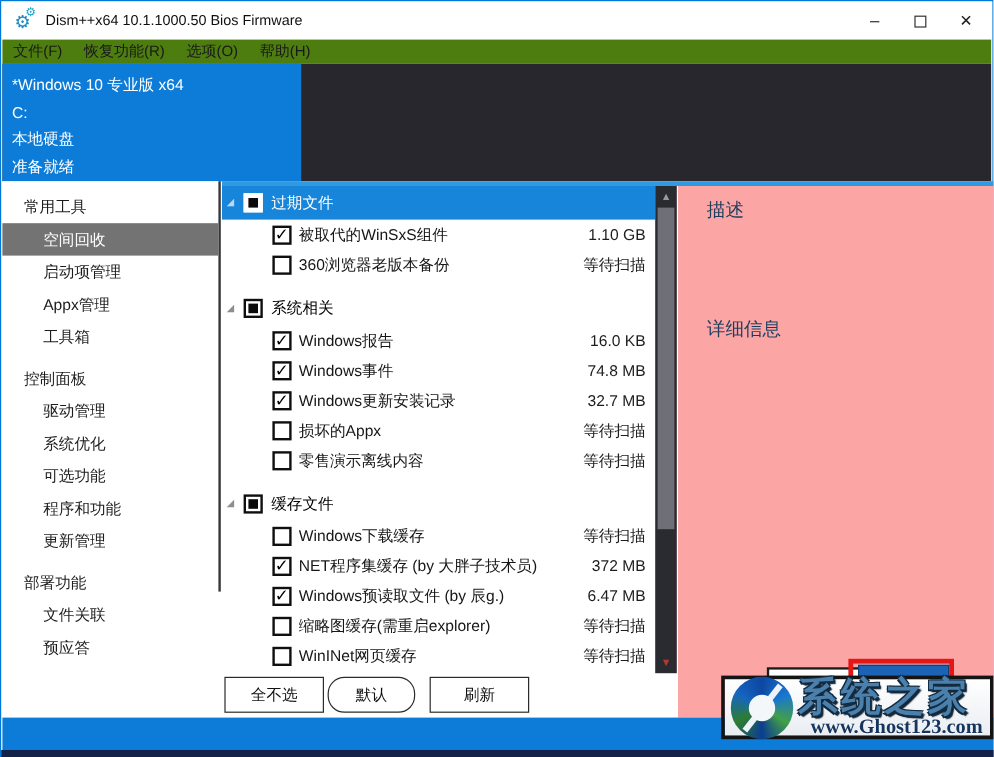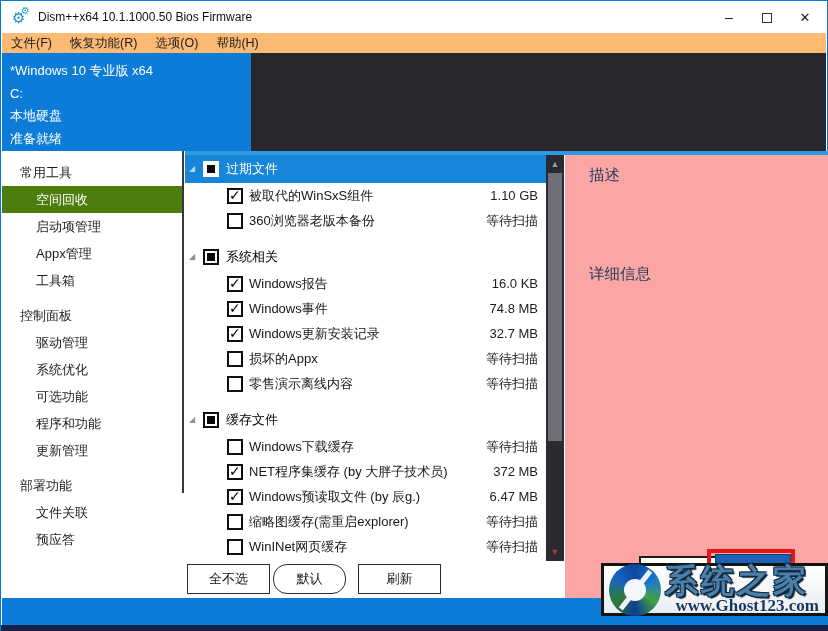--- a/index.html
+++ b/index.html
@@ -12,36 +12,36 @@
   .appicon { position:absolute; left:10px; top:7px; width:22px; height:18px; color:#1f8ac2; font-size:15px; }
   .appicon .g2 { position:absolute; left:9px; top:-4px; font-size:10px; color:#19a3cf; }
   .wtitle { position:absolute; left:36px; top:8px; font-size:12px; color:#101010; }
   .ctrl { position:absolute; top:0; width:34px; height:31px; text-align:center; line-height:31px; font-size:14px; color:#222; cursor:pointer; }
   .ctrl.min { right:80px; }
   .ctrl.max { right:42px; }
   .maxbox { display:inline-block; width:10px; height:10px; border:1px solid #333; vertical-align:middle; }
   .ctrl.close { right:4px; font-size:13px; }
 
   
-  .menubar { position:absolute; left:1px; top:32px; right:1px; height:20px; background:#fdba74; }
+  .menubar { position:absolute; left:1px; top:32px; right:1px; height:20px; background:#4d7c0f; }
   .menu-item { display:inline-block; padding:2px 9px; font-size:12.5px; color:#1a1a1a; cursor:default; }
 
   
   .hero { position:absolute; left:1px; top:52px; right:1px; height:98px; background:#28272d; }
   .hero-tile { position:absolute; left:0; top:0; width:249px; height:98px; background:#0c7cd8; color:#fff; padding:7px 0 0 8px; }
   .hero-tile div { font-size:13px; line-height:22.5px; white-space:nowrap; }
 
   .divider { position:absolute; left:184px; top:150px; width:643px; height:4px; background:#2f99e2; }
 
   
   .sidebar { position:absolute; left:1px; top:150px; width:182px; height:342px; background:#fff; border-right:2px solid #38383c; padding-top:8px; }
   .side-header { height:27px; line-height:27px; padding-left:18px; font-size:13px; color:#1c1c1c; }
   .side-header.mt { margin-top:8px; }
   .side-item { height:27px; line-height:27px; padding-left:34px; font-size:13px; color:#1c1c1c; cursor:pointer; }
-  .side-item.selected { background:#4d7c0f; color:#fff; }
+  .side-item.selected { background:#737373; color:#fff; }
 
   
   .listarea { position:absolute; left:184px; top:154px; width:361px; height:406px; background:#fff; overflow:hidden; }
   .grow { height:28px; display:flex; align-items:center; padding-left:4px; }
   .grow.gap { margin-top:10px; }
   .grow.selected { background:#1685da; color:#fff; }
   .expander { width:14px; font-size:8px; color:#8e8e8e; line-height:1; }
   .grow.selected .expander { color:#b9d7ef; }
   .irow { height:25px; display:flex; align-items:center; padding-left:42px; }
   .cb { width:16px; height:16px; border:2px solid #0f0f0f; background:#fff; position:relative; flex:0 0 16px; }

